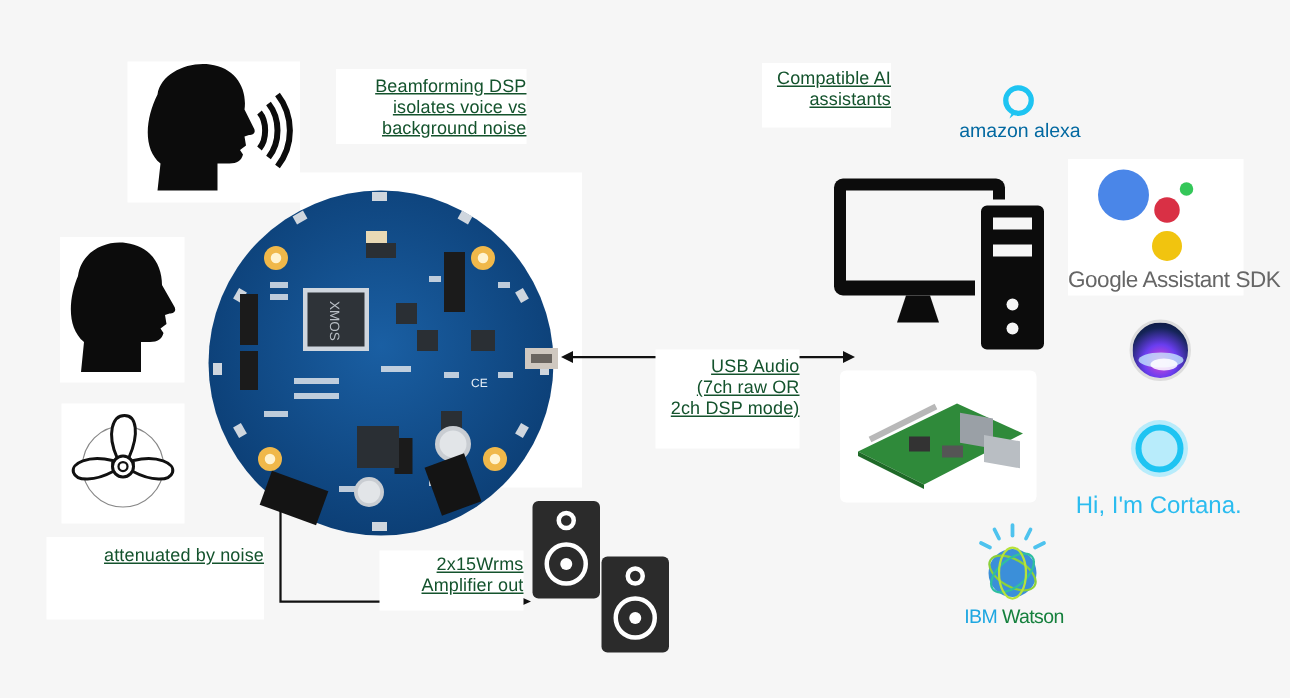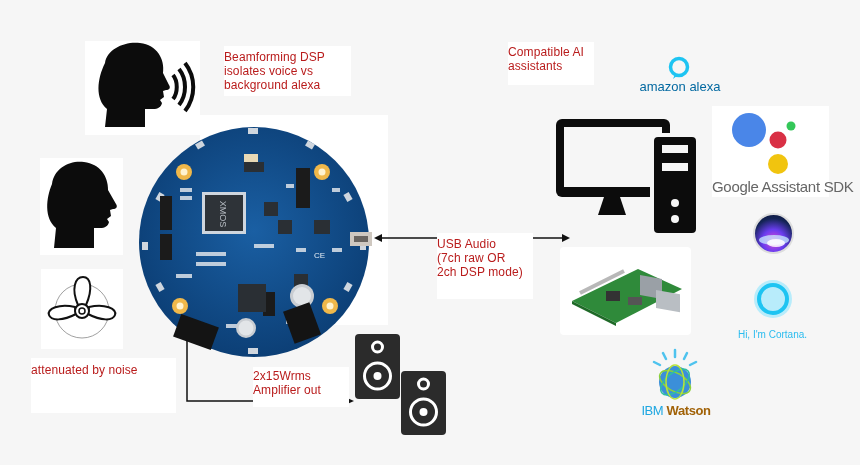--- a/index.html
+++ b/index.html
@@ -1,39 +1,39 @@
 <!DOCTYPE html>
 <html><head>
 <meta charset="utf-8">
 <style>
   * { box-sizing: border-box; margin: 0; padding: 0; }
   html, body { width: 860px; height: 465px; background: #f6f6f6; overflow: hidden; }
   body { position: relative; font-family: "Liberation Sans", "DejaVu Sans", sans-serif; color: #222; }
   .abs { position: absolute; }
   .white { background: #ffffff; }
-  .label { font-size: 12px; line-height: 14px; text-align: left; color: #b91c1c; letter-spacing: 0.1px; }
+  .label { font-size: 12px; line-height: 14px; text-align: right; color: #14532d; letter-spacing: 0.1px; text-decoration: underline; }
   .label div { white-space: nowrap; }
   svg { display: block; }
 </style>
 </head>
 <body>
 
 <div class="abs white" style="left:85px;top:41px;width:115px;height:94px;">
   <svg width="115" height="94" viewBox="0 0 115 94">
     <path d="M20 22 C22 8 40 0 55 2 C72 4 80 18 78 32 L84 44 C86 47 84 49 81 49 L78 50 L79 56 L75 59 L77 62 C76 66 73 68 68 68 L60 68 L60 86 L20 86 L22 68 C10 58 12 38 20 22 Z" fill="#0c0c0c"></path>
     <path d="M88 34 C93 40 93 52 88 58" stroke="#0c0c0c" stroke-width="4" fill="none"></path>
     <path d="M94 28 C102 38 102 54 94 64" stroke="#0c0c0c" stroke-width="4" fill="none"></path>
     <path d="M100 22 C111 36 111 56 100 70" stroke="#0c0c0c" stroke-width="4" fill="none"></path>
   </svg>
 </div>
 
 <div class="abs white label" style="left:224px;top:46px;width:127px;height:50px;padding-top:4px;">
   <div>Beamforming DSP</div>
   <div>isolates voice vs</div>
-  <div>background alexa</div>
+  <div>background noise</div>
 </div>
 
 <div class="abs white" style="left:40px;top:158px;width:83px;height:97px;">
   <svg width="83" height="97" viewBox="0 0 83 97">
     <path d="M12 26 C14 10 30 2 44 4 C60 6 68 18 68 32 L76 46 C78 49 76 51 73 51 L70 52 L71 58 L67 61 L69 64 C68 68 65 70 60 70 L54 70 L54 90 L14 90 L16 70 C4 60 6 40 12 26 Z" fill="#0c0c0c"></path>
   </svg>
 </div>
 
 <div class="abs white" style="left:41px;top:269px;width:82px;height:80px;">
   <svg width="82" height="80" viewBox="0 0 82 80">
@@ -219,34 +219,34 @@
 <div class="abs" style="left:753px;top:213px;width:41px;height:41px;border-radius:50%;border:2px solid #ddd;background:radial-gradient(circle at 50% 70%, #e24ad0 0%, #6a3df0 35%, #142456 70%, #0b0f2e 100%);overflow:hidden;">
   <div style="position:absolute;left:4px;top:20px;width:30px;height:10px;border-radius:50%;background:rgba(200,240,255,0.75);"></div>
   <div style="position:absolute;left:12px;top:24px;width:18px;height:8px;border-radius:50%;background:rgba(255,255,255,0.85);"></div>
 </div>
 
 <div class="abs" style="left:715px;top:278px;width:115px;height:70px;">
   <svg style="position:absolute;left:37px;top:0;" width="42" height="42" viewBox="0 0 42 42">
     <circle cx="21" cy="21" r="19" fill="#b8ecfb"></circle>
     <circle cx="21" cy="21" r="14" fill="none" stroke="#1ec4f2" stroke-width="4"></circle>
   </svg>
-  <div style="position:absolute;left:0;top:51px;width:115px;text-align:center;font-size:10px;color:#2bbcef;white-space:nowrap;">Hi, I'm Cortana.</div>
+  <div style="position:absolute;left:0;top:51px;width:115px;text-align:center;font-size:16px;color:#2bbcef;white-space:nowrap;">Hi, I'm Cortana.</div>
 </div>
 
 <div class="abs" style="left:636px;top:348px;width:80px;height:75px;">
   <svg style="position:absolute;left:14px;top:0;" width="50" height="54" viewBox="0 0 50 54">
     <g stroke="#4ec3ee" stroke-width="2.5" stroke-linecap="round">
       <line x1="25" y1="2" x2="25" y2="9"></line>
       <line x1="13" y1="5" x2="16" y2="11"></line>
       <line x1="37" y1="5" x2="34" y2="11"></line>
       <line x1="4" y1="14" x2="10" y2="17"></line>
       <line x1="46" y1="14" x2="40" y2="17"></line>
     </g>
     <circle cx="25" cy="34" r="16" fill="#3b8fd9"></circle>
     <ellipse cx="25" cy="34" rx="17" ry="9" stroke="#8cd13a" stroke-width="1.5" fill="none" transform="rotate(30 25 34)"></ellipse>
     <ellipse cx="25" cy="34" rx="17" ry="9" stroke="#2fbfa0" stroke-width="1.5" fill="none" transform="rotate(-40 25 34)"></ellipse>
     <ellipse cx="25" cy="34" rx="9" ry="17" stroke="#b7e23a" stroke-width="1.5" fill="none"></ellipse>
   </svg>
   <div style="position:absolute;left:0;top:55px;width:80px;text-align:center;font-size:13px;white-space:nowrap;letter-spacing:-0.4px;">
     <span style="color:#1ea7e1;">IBM</span>
-    <span style="color:#a16207;font-weight:bold;">Watson</span>
+    <span style="color:#15803d;font-weight:normal;">Watson</span>
   </div>
 </div>
 
 </body></html>

